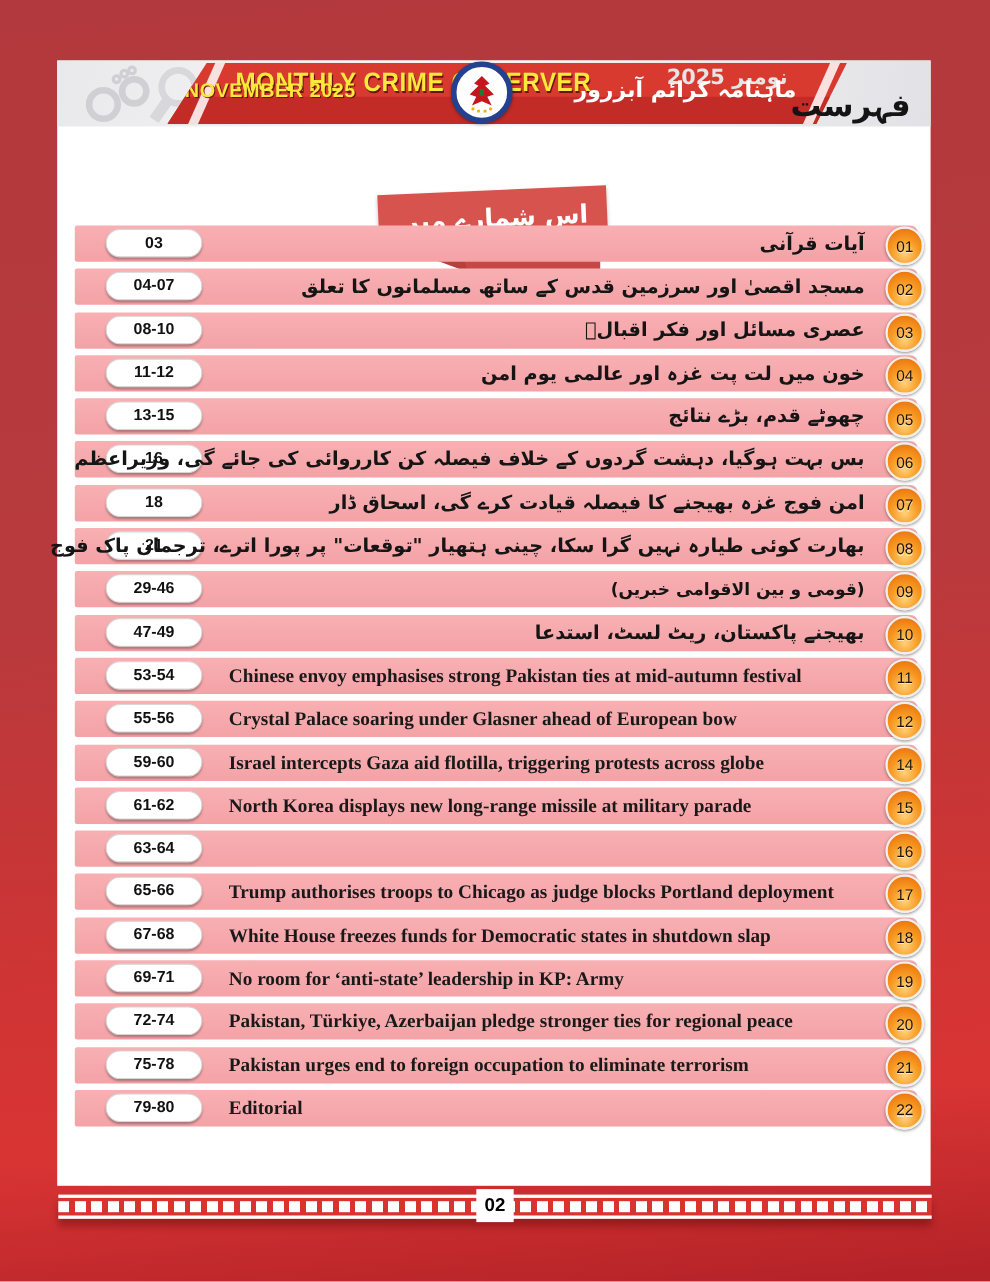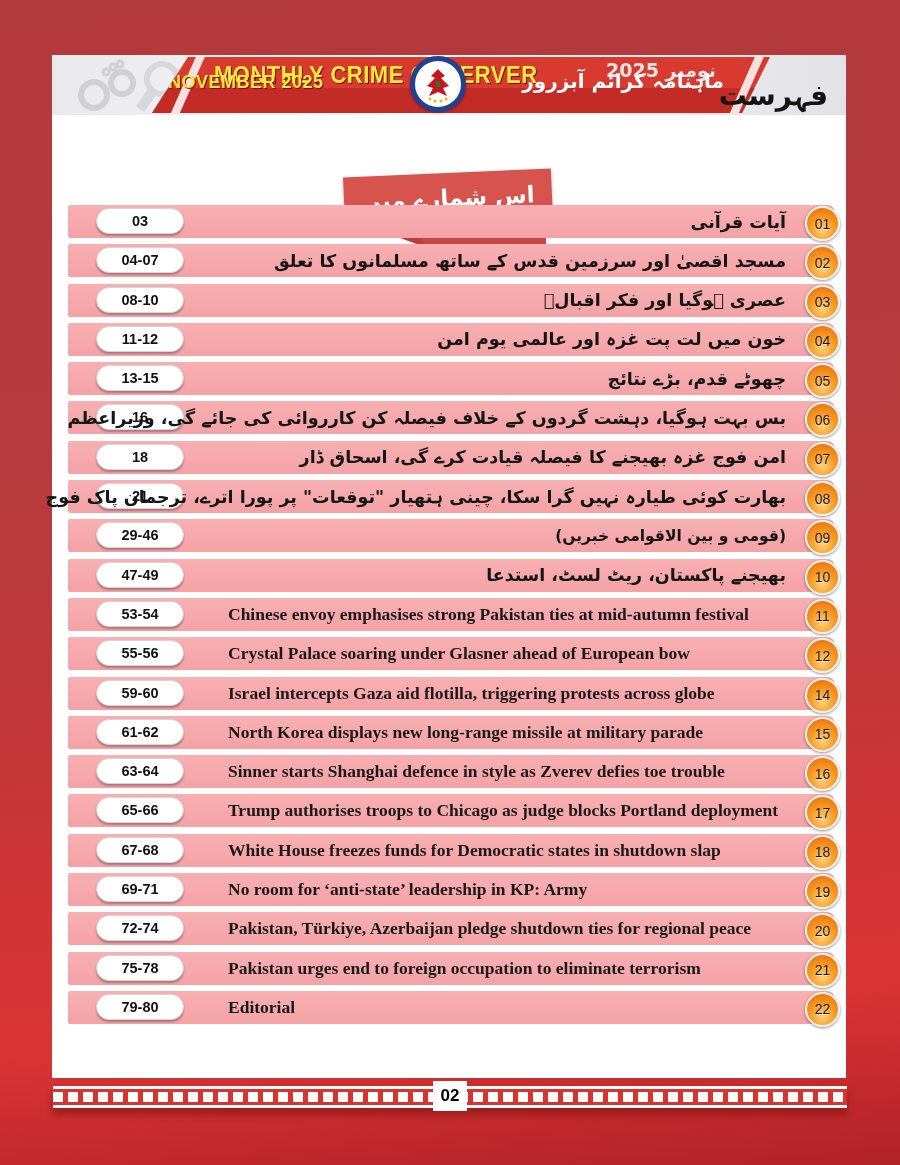--- a/index.html
+++ b/index.html
@@ -95,21 +95,20 @@
   .titlewrap{
     position:absolute;top:0;height:33px;display:flex;align-items:center;gap:34px;
   }
   .row.ur .titlewrap{right:48px;direction:rtl;font-family:"DejaVu Sans",sans-serif;}
   .row.ur .title{font-size:17.5px;font-weight:bold;color:#151515;white-space:nowrap;}
   .row.ur .note{font-size:15.5px;font-weight:bold;color:#151515;white-space:nowrap;}
   .row.en .titlewrap{left:140px;}
   .row.en .title{
     font-family:"Liberation Serif",serif;font-size:17.5px;font-weight:bold;color:#191919;
     white-space:nowrap;
-    margin-left:20px;
   }
   .badge{
     position:absolute;right:-6px;top:1px;width:31px;height:31px;border-radius:50%;
     background:radial-gradient(circle at 50% 72%,#ffd27a 0%,#f79b24 45%,#ee7c11 78%,#dd6806 100%);
     border:2px solid #efefef;box-sizing:content-box;
     box-shadow:0 1px 3px rgba(0,0,0,.45);
     display:flex;align-items:center;justify-content:center;
   }
   .badge span{
     font-size:14px;font-weight:normal;color:#1c1102;
@@ -208,21 +207,21 @@
     </div>
     <div class="badge">
       <span>02</span>
     </div>
   </div>
         <div class="row ur">
     <div class="pill">
       <span>08-10</span>
     </div>
     <div class="titlewrap">
-      <span class="title">عصری ہوگیا اور فکر اقبالؒ</span>
+      <span class="title">عصری مسائل اور فکر اقبالؒ</span>
 
     </div>
     <div class="badge">
       <span>03</span>
     </div>
   </div>
         <div class="row ur">
     <div class="pill">
       <span>11-12</span>
     </div>
@@ -350,24 +349,20 @@
 
     </div>
     <div class="badge">
       <span>15</span>
     </div>
   </div>
         <div class="row en">
     <div class="pill">
       <span>63-64</span>
     </div>
-    <div class="titlewrap">
-      <span class="title">Sinner starts Shanghai defence in style as Zverev defies toe trouble</span>
-
-    </div>
     <div class="badge">
       <span>16</span>
     </div>
   </div>
         <div class="row en">
     <div class="pill">
       <span>65-66</span>
     </div>
     <div class="titlewrap">
       <span class="title">Trump authorises troops to Chicago as judge blocks Portland deployment</span>
@@ -399,21 +394,21 @@
     </div>
     <div class="badge">
       <span>19</span>
     </div>
   </div>
         <div class="row en">
     <div class="pill">
       <span>72-74</span>
     </div>
     <div class="titlewrap">
-      <span class="title">Pakistan, Türkiye, Azerbaijan pledge shutdown ties for regional peace</span>
+      <span class="title">Pakistan, Türkiye, Azerbaijan pledge stronger ties for regional peace</span>
 
     </div>
     <div class="badge">
       <span>20</span>
     </div>
   </div>
         <div class="row en">
     <div class="pill">
       <span>75-78</span>
     </div>

